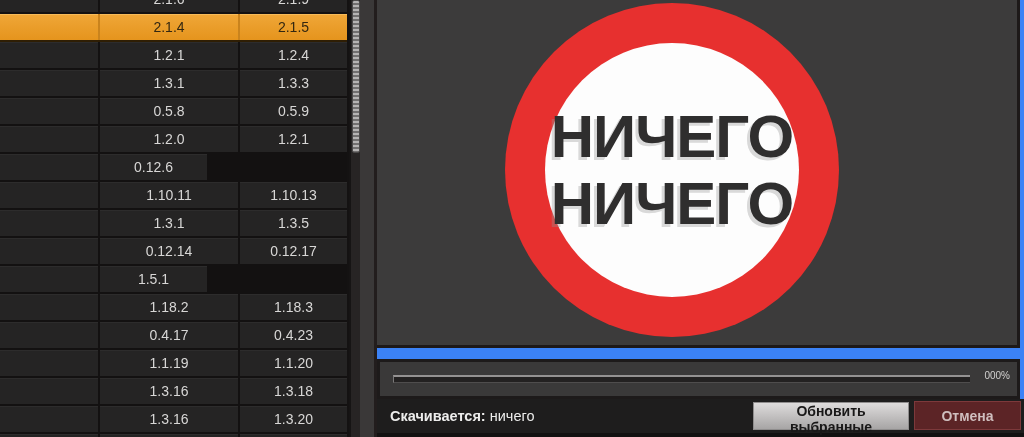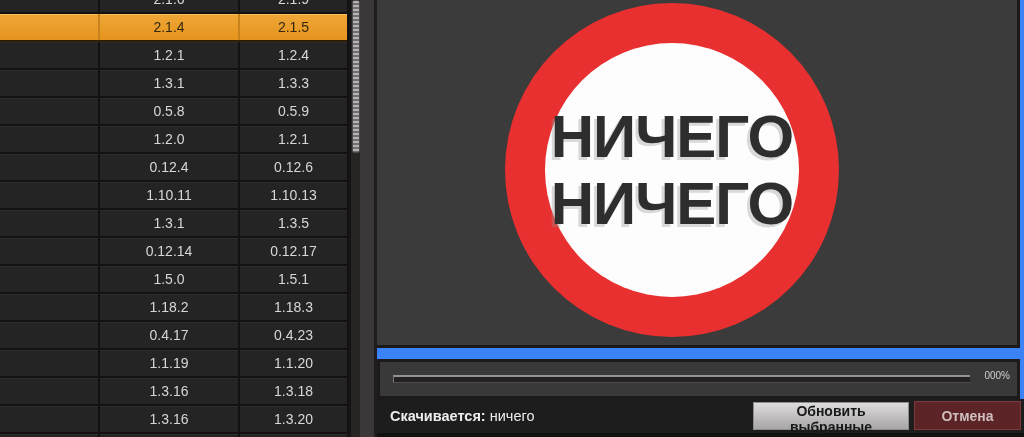--- a/index.html
+++ b/index.html
@@ -90,41 +90,39 @@
           <div class="cell cur">0.5.8</div>
           <div class="cell avail">0.5.9</div>
         </div>
         <div class="row">
           <div class="cell name"></div>
           <div class="cell cur">1.2.0</div>
           <div class="cell avail">1.2.1</div>
         </div>
         <div class="row">
           <div class="cell name"></div>
-          <div class="cell cur">0.12.4</div>
           <div class="cell avail">0.12.6</div>
         </div>
         <div class="row">
           <div class="cell name"></div>
           <div class="cell cur">1.10.11</div>
           <div class="cell avail">1.10.13</div>
         </div>
         <div class="row">
           <div class="cell name"></div>
           <div class="cell cur">1.3.1</div>
           <div class="cell avail">1.3.5</div>
         </div>
         <div class="row">
           <div class="cell name"></div>
           <div class="cell cur">0.12.14</div>
           <div class="cell avail">0.12.17</div>
         </div>
         <div class="row">
           <div class="cell name"></div>
-          <div class="cell cur">1.5.0</div>
           <div class="cell avail">1.5.1</div>
         </div>
         <div class="row">
           <div class="cell name"></div>
           <div class="cell cur">1.18.2</div>
           <div class="cell avail">1.18.3</div>
         </div>
         <div class="row">
           <div class="cell name"></div>
           <div class="cell cur">0.4.17</div>

